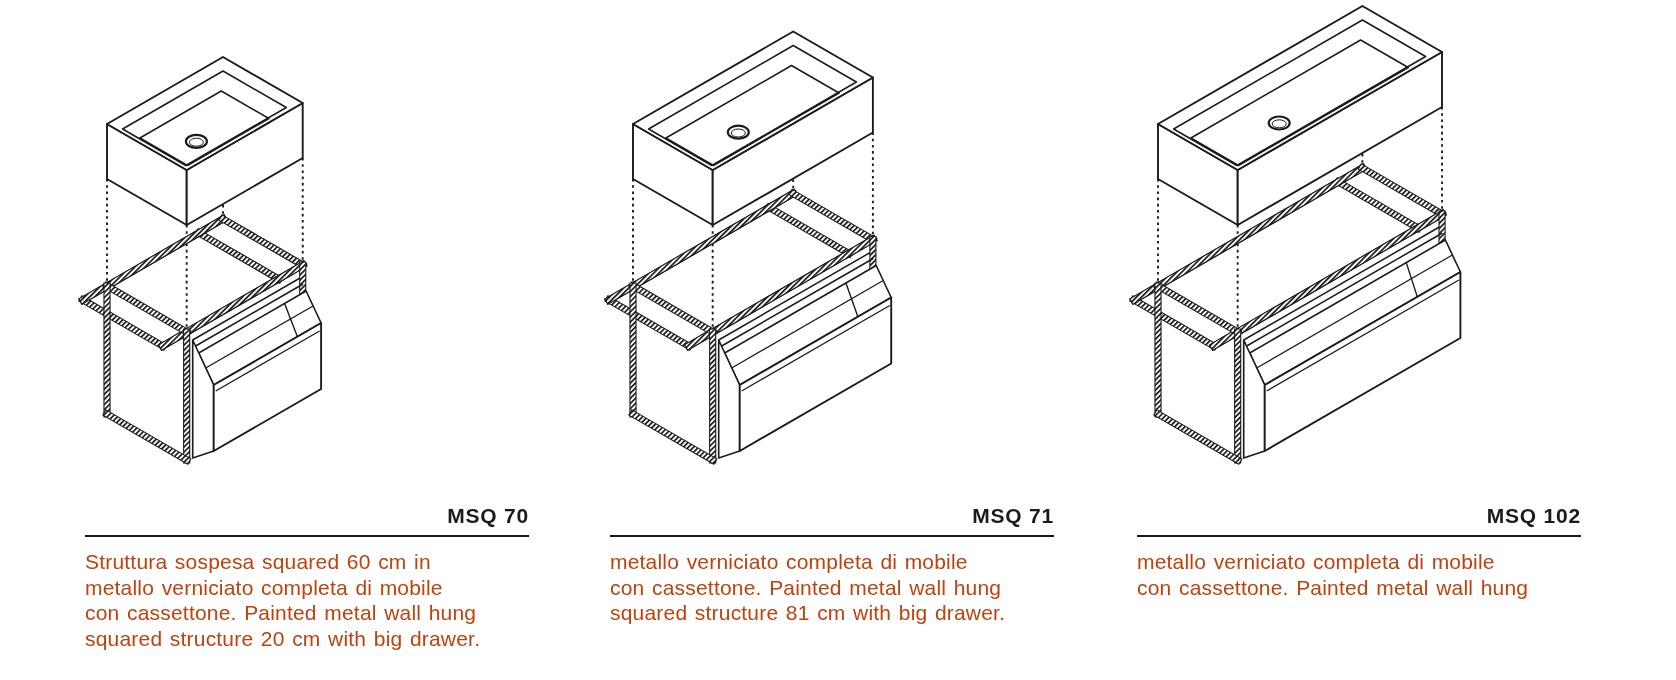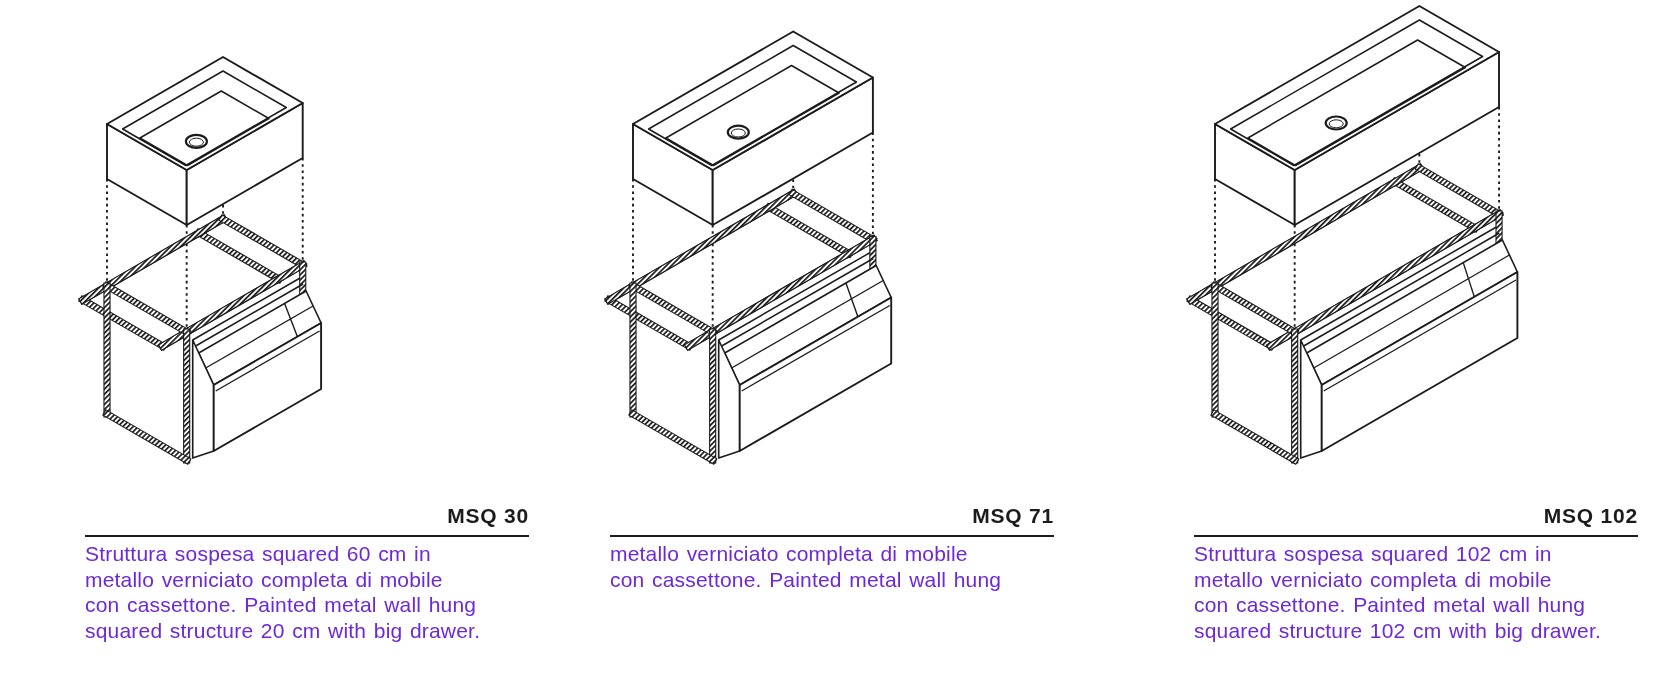--- a/index.html
+++ b/index.html
@@ -14,21 +14,21 @@
   .fig{display:block;width:444px;height:472px;overflow:visible;}
   .model-label{
     margin-top:33px;
     font-size:21px;font-weight:bold;line-height:22px;
     letter-spacing:.8px;
     text-align:right;
     color:#1b1b1b;
     white-space:nowrap;
   }
   .rule{margin-top:8px;border-top:2px solid #1b1b1b;height:0;}
-  .desc{margin-top:4px;color:#6d28d9;}
+  .desc{margin-top:12px;color:#c2410c;}
   .desc-line{
     font-size:21px;line-height:25.6px;
     letter-spacing:.2px;word-spacing:1.5px;
     white-space:nowrap;
   }
 </style>
 </head>
 <body>
 
 <div class="page">
@@ -86,21 +86,21 @@
         <line x1="22" y1="414" x2="101.672" y2="460" stroke="url(#hz0)" stroke-width="5" stroke-linecap="square"></line>
         <line x1="107.672" y1="340" x2="215.05599999999998" y2="278" stroke="#1b1b1b" stroke-width="1.5"></line>
         <line x1="110.672" y1="346" x2="218.05599999999998" y2="284" stroke="#1b1b1b" stroke-width="1.5"></line>
         <polygon points="113.7,353.0 221.1,291.0 236.1,323.0 128.7,385.0" fill="#ffffff" stroke="#1b1b1b" stroke-width="1.6" stroke-linejoin="round"></polygon>
         <line x1="120.672" y1="368" x2="228.05599999999998" y2="306" stroke="#1b1b1b" stroke-width="1.3"></line>
         <line x1="199.57920000000001" y1="303.4" x2="212.43151999999998" y2="336.64" stroke="#1b1b1b" stroke-width="1.4"></line>
         <polygon points="107.7,340.0 128.7,385.0 128.7,451.0 107.7,458.0" fill="#ffffff" stroke="#1b1b1b" stroke-width="1.6" stroke-linejoin="round"></polygon>
         <polygon points="128.7,385.0 236.1,323.0 236.1,389.0 128.7,451.0" fill="#ffffff" stroke="#1b1b1b" stroke-width="1.9" stroke-linejoin="round"></polygon>
         <line x1="130.672" y1="391" x2="234.59199999999998" y2="331" stroke="#1b1b1b" stroke-width="1.3"></line>
       </svg>
-    <div class="model-label">MSQ 30</div>
+    <div class="model-label">MSQ 70</div>
     <div class="rule"></div>
     <div class="desc">
       <div class="desc-line">Struttura sospesa squared 60 cm in</div>
       <div class="desc-line">metallo verniciato completa di mobile</div>
       <div class="desc-line">con cassettone. Painted metal wall hung</div>
       <div class="desc-line">squared structure 20 cm with big drawer.</div>
     </div>
   </section>
 
   <section class="product-col" style="left:610px">
@@ -161,24 +161,25 @@
         <line x1="235.91199999999998" y1="283" x2="247.881" y2="316.75" stroke="#1b1b1b" stroke-width="1.4"></line>
         <polygon points="108.7,340.0 129.7,385.0 129.7,451.0 108.7,458.0" fill="#ffffff" stroke="#1b1b1b" stroke-width="1.6" stroke-linejoin="round"></polygon>
         <polygon points="129.7,385.0 281.2,297.5 281.2,363.5 129.7,451.0" fill="#ffffff" stroke="#1b1b1b" stroke-width="1.9" stroke-linejoin="round"></polygon>
         <line x1="131.672" y1="391" x2="279.75800000000004" y2="305.5" stroke="#1b1b1b" stroke-width="1.3"></line>
       </svg>
     <div class="model-label">MSQ 71</div>
     <div class="rule"></div>
     <div class="desc">
       <div class="desc-line">metallo verniciato completa di mobile</div>
       <div class="desc-line">con cassettone. Painted metal wall hung</div>
+      <div class="desc-line">squared structure 81 cm with big drawer.</div>
     </div>
   </section>
 
-  <section class="product-col" style="left:1194px">
+  <section class="product-col" style="left:1137px">
     <svg class="fig" viewBox="0 0 444 472">
         <defs>
           <pattern id="hz2" width="3.6" height="3.6" patternUnits="userSpaceOnUse" patternTransform="rotate(45)">
             <rect width="3.6" height="3.6" fill="#ffffff"></rect>
             <rect width="1.7" height="3.6" fill="#1b1b1b"></rect>
           </pattern>
         </defs>
         <line x1="21" y1="179" x2="21" y2="286" stroke="#1b1b1b" stroke-width="1.9" stroke-dasharray="2.6 3.6"></line>
         <line x1="225.376" y1="61" x2="225.376" y2="168" stroke="#1b1b1b" stroke-width="1.9" stroke-dasharray="2.6 3.6"></line>
         <line x1="100.672" y1="225" x2="100.672" y2="332" stroke="#1b1b1b" stroke-width="1.9" stroke-dasharray="2.6 3.6"></line>
@@ -227,20 +228,18 @@
         <polygon points="112.7,353.0 308.4,240.0 323.4,272.0 127.7,385.0" fill="#ffffff" stroke="#1b1b1b" stroke-width="1.6" stroke-linejoin="round"></polygon>
         <line x1="119.672" y1="368" x2="315.38800000000003" y2="255" stroke="#1b1b1b" stroke-width="1.3"></line>
         <line x1="269.2448" y1="262.6" x2="280.33047999999997" y2="296.86" stroke="#1b1b1b" stroke-width="1.4"></line>
         <polygon points="106.7,340.0 127.7,385.0 127.7,451.0 106.7,458.0" fill="#ffffff" stroke="#1b1b1b" stroke-width="1.6" stroke-linejoin="round"></polygon>
         <polygon points="127.7,385.0 323.4,272.0 323.4,338.0 127.7,451.0" fill="#ffffff" stroke="#1b1b1b" stroke-width="1.9" stroke-linejoin="round"></polygon>
         <line x1="129.672" y1="391" x2="321.924" y2="280" stroke="#1b1b1b" stroke-width="1.3"></line>
       </svg>
     <div class="model-label">MSQ 102</div>
     <div class="rule"></div>
     <div class="desc">
-      <div class="desc-line">Struttura sospesa squared 102 cm in</div>
       <div class="desc-line">metallo verniciato completa di mobile</div>
       <div class="desc-line">con cassettone. Painted metal wall hung</div>
-      <div class="desc-line">squared structure 102 cm with big drawer.</div>
     </div>
   </section>
 
 </div>
 
 </body></html>

